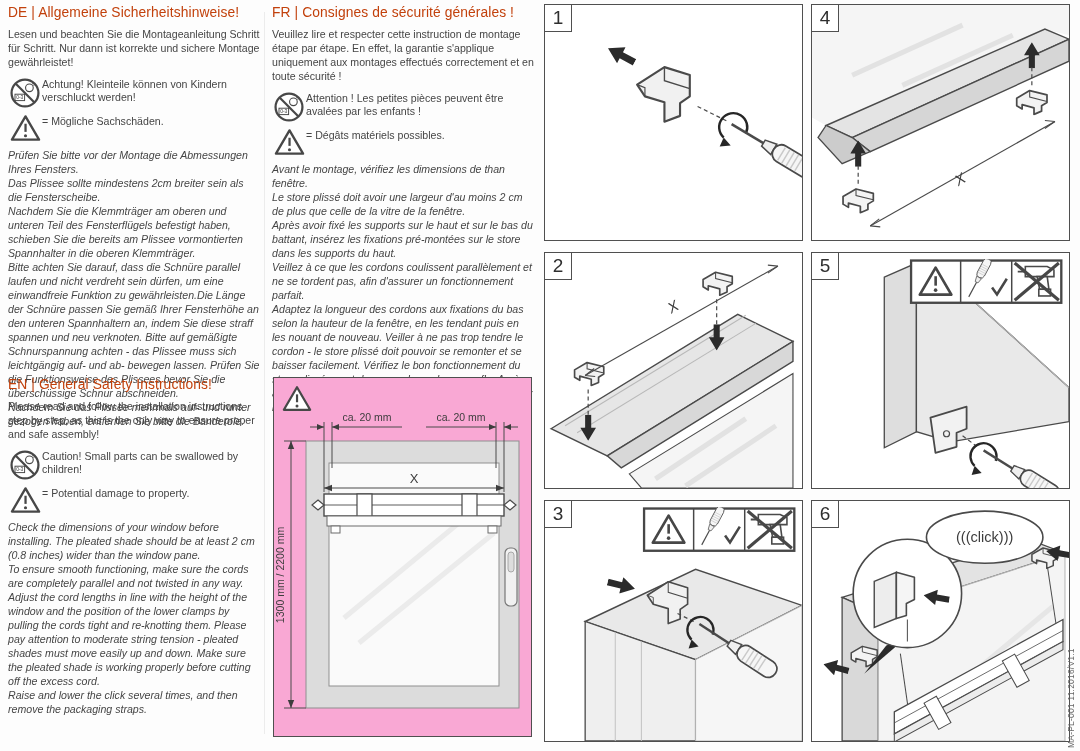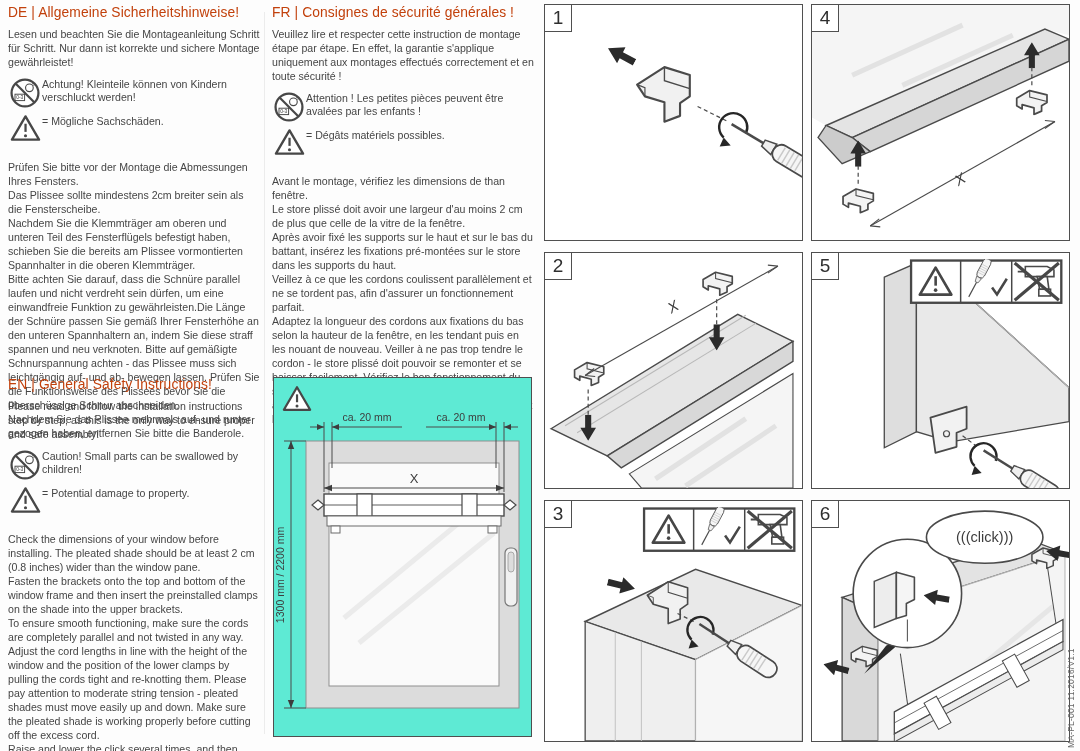--- a/index.html
+++ b/index.html
@@ -15,27 +15,27 @@
   .col-fr{left:272px;top:5px;width:262px;}
   h1.sec-title{
     font-size:13.8px;font-weight:400;color:#c2410c;margin:0 0 7px 0;letter-spacing:.1px;
   }
   p.body{font-size:10.6px;line-height:14px;margin:0;}
   p.body + p.body{margin-top:0;}
   .intro{margin-bottom:7px !important;}
   .icon-row{display:flex;align-items:flex-start;gap:0;margin:4px 0 4px 0;min-height:30px;}
   .icon-row .ic{flex:0 0 34px;display:flex;justify-content:center;padding-top:1px;}
   .icon-row p{font-size:10.6px;line-height:13.1px;margin:2px 0 0 0;}
-  .paras{margin-top:17px;}
+  .paras{margin-top:5px;font-style:italic;}
   .divider{position:absolute;left:264px;top:12px;width:1px;height:722px;background:#ececec;}
 
   
   .diagram-box{
     position:absolute;left:273px;top:377px;width:259px;height:360px;
-    border:1.4px solid #4f4f4f;background:#5eead4;box-sizing:border-box;
+    border:1.4px solid #4f4f4f;background:#f9a8d4;box-sizing:border-box;
   }
   .diagram-box svg{position:absolute;left:0;top:0;}
 
   
   .panel{
     position:absolute;width:259px;border:1.6px solid #4f4f4f;background:#fff;box-sizing:border-box;
   }
   .panel svg.art{position:absolute;left:0;top:0;width:100%;height:100%;}
   .p1{left:544px;top:4px;height:237px;}
   .p2{left:544px;top:252px;height:237px;}
@@ -163,21 +163,20 @@
     <div class="icon-row">
       <span class="ic">
         <svg width="31" height="28">
             <use href="#sym-warntri" width="31" height="28"></use>
           </svg>
       </span>
       <p>= Potential damage to property.</p>
     </div>
     <div class="paras">
       <p class="body">Check the dimensions of your window before installing. The pleated shade should be at least 2 cm (0.8 inches) wider than the window pane.</p>
-      <p class="body">Fasten the brackets onto the top and bottom of the window frame and then insert the preinstalled clamps on the shade into the upper brackets.</p>
       <p class="body">To ensure smooth functioning, make sure the cords are completely parallel and not twisted in any way.</p>
       <p class="body">Adjust the cord lengths in line with the height of the window and the position of the lower clamps by pulling the cords tight and re-knotting them. Please pay attention to moderate string tension - pleated shades must move easily up and down. Make sure the pleated shade is working properly before cutting off the excess cord.</p>
       <p class="body">Raise and lower the click several times, and then remove the packaging straps.</p>
     </div>
   </section>
 
   <section class="col col-fr">
     <h1 class="sec-title">FR | Consignes de sécurité générales !</h1>
     <p class="body intro">Veuillez lire et respecter cette instruction de montage étape par étape. En effet, la garantie s'applique uniquement aux montages effectués correctement et en toute sécurité !</p>
     <div class="icon-row">

